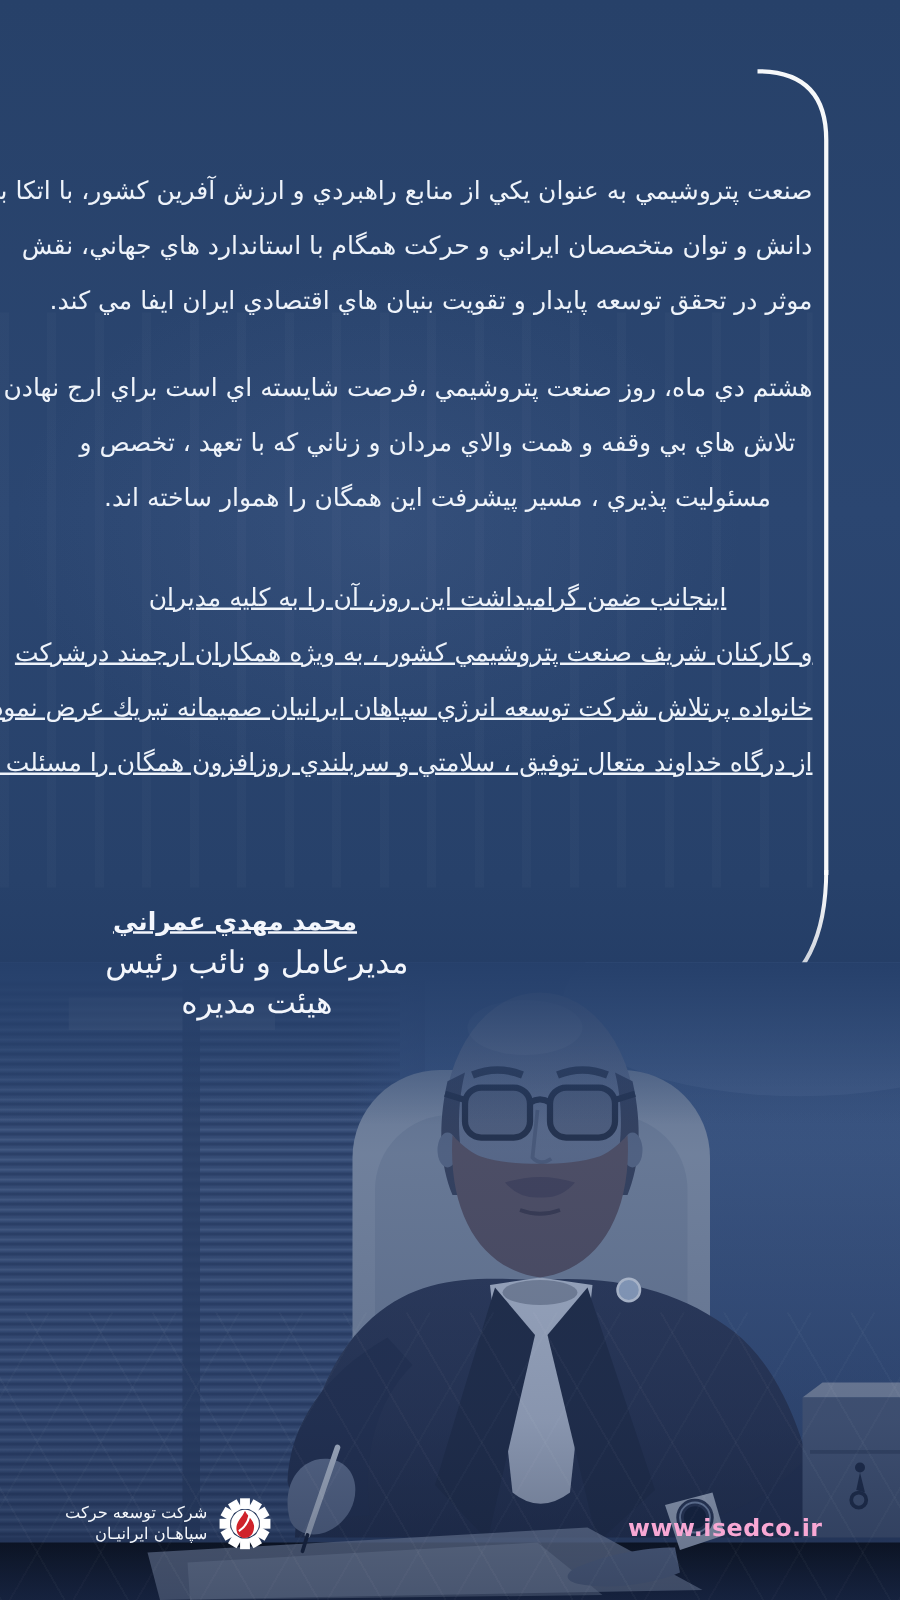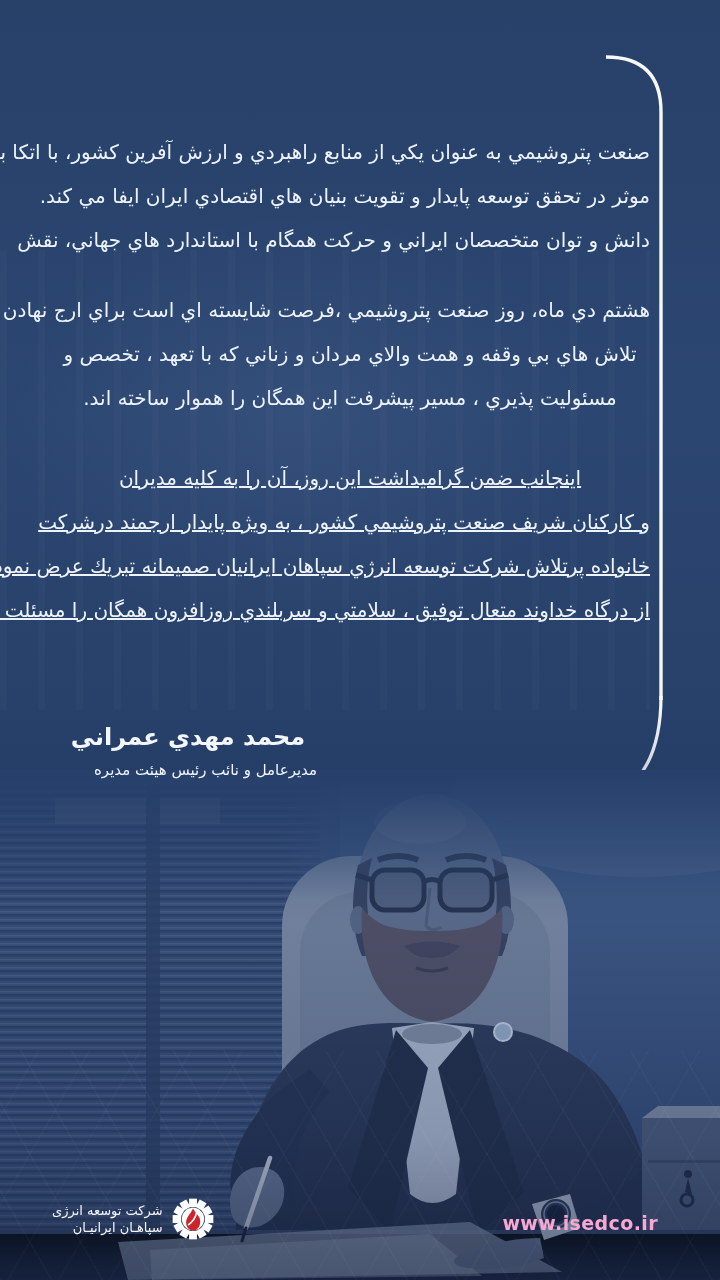--- a/index.html
+++ b/index.html
@@ -19,22 +19,22 @@
   .frame-line{position:absolute;inset:0;pointer-events:none;}
 
   
   .msg{position:absolute;left:50px;width:600px;direction:rtl;text-align:center;
        color:#eef3fa;z-index:3;}
   .p1{top:130px;} .p2{top:288px;} .p3{top:456px;text-decoration:underline;}
   .line{white-space:nowrap;font-size:20px;line-height:44px;}
 
   .signature{position:absolute;left:26px;top:720px;width:324px;text-align:center;
        direction:rtl;color:#f3f6fc;z-index:3;}
-  .sig-name{font-size:24px;font-weight:bold;line-height:34px;}
-  .sig-title{font-size:15px;line-height:32px;margin-left:35px;}
+  .sig-name{font-size:20px;font-weight:bold;line-height:34px;text-decoration:underline;}
+  .sig-title{font-size:25px;line-height:32px;margin-left:35px;}
 
   
   .photo{position:absolute;left:0;top:770px;width:720px;height:510px;z-index:1;}
   .photo svg.scene{position:absolute;inset:0;}
   .tint{position:absolute;inset:0;
      background:linear-gradient(180deg,rgba(38,64,108,0.52) 0%,rgba(38,64,108,0.26) 30%,
                 rgba(30,50,90,0.36) 72%,rgba(21,35,64,0.58) 100%);}
   .topfade{position:absolute;top:0;left:0;right:0;height:130px;
      background:linear-gradient(180deg,#26406b 0%,rgba(38,64,107,0) 100%);}
   .pattern{position:absolute;left:0;right:0;bottom:0;height:230px;opacity:.55;
@@ -72,31 +72,31 @@
         <stop offset="1" stop-color="#ffffff" stop-opacity="0"></stop>
       </linearGradient>
     </defs>
     <path d="M68,57 H608" stroke="url(#fadeTop)" stroke-width="3.4" fill="none"></path>
     <path d="M606,57 Q661,57 661,112 V700" stroke="#fdfeff" stroke-width="3.4" fill="none" opacity="0.97"></path>
     <path d="M661,696 Q661,799 576,808" stroke="url(#fadeTail)" stroke-width="3.2" fill="none"></path>
   </svg>
 
   <div class="msg p1">
       <div class="line">صنعت پتروشيمي به عنوان يكي از منابع راهبردي و ارزش آفرين كشور، با اتكا به</div>
+      <div class="line">دانش  و توان متخصصان ايراني  و حركت همگام با استاندارد هاي جهاني، نقش</div>
       <div class="line">موثر در تحقق توسعه  پايدار  و تقويت  بنيان هاي  اقتصادي  ايران  ايفا مي كند.</div>
-      <div class="line">دانش  و توان متخصصان ايراني  و حركت همگام با استاندارد هاي جهاني، نقش</div>
     </div>
   <div class="msg p2">
       <div class="line">هشتم دي ماه، روز صنعت پتروشيمي ،فرصت شايسته اي است براي ارج نهادن  به</div>
       <div class="line">تلاش هاي  بي وقفه  و  همت والاي  مردان  و زناني كه  با تعهد ، تخصص  و</div>
       <div class="line">مسئوليت پذيري ، مسير  پيشرفت  اين  همگان  را  هموار ساخته اند.</div>
     </div>
   <div class="msg p3">
       <div class="line">اينجانب ضمن گراميداشت اين روز، آن را به كليه مديران</div>
-      <div class="line">و كاركنان شريف  صنعت  پتروشيمي  كشور ، به  ويژه  پايدار  ارجمند  درشركت</div>
+      <div class="line">و كاركنان شريف  صنعت  پتروشيمي  كشور ، به  ويژه  همكاران  ارجمند  درشركت</div>
       <div class="line">خانواده پرتلاش شركت توسعه انرژي سپاهان ايرانيان صميمانه تبريك عرض نموده و</div>
       <div class="line">از درگاه خداوند متعال توفيق ، سلامتي و سربلندي روزافزون همگان را مسئلت دارم</div>
     </div>
 
   <div class="signature">
     <div class="sig-name">محمد مهدي عمراني</div>
     <div class="sig-title">مديرعامل و نائب رئيس هيئت مديره</div>
   </div>
 
   <div class="photo">
@@ -217,21 +217,21 @@
       </g>
     </svg>
 
     <div class="tint"></div>
     <div class="topfade"></div>
     <div class="pattern"></div>
   </div>
 
   <div class="brand">
     <div class="brand-text">
-      <div>شرکت توسعه انرژی</div>
+      <div>شرکت توسعه حركت</div>
       <div>سپاهـان ایرانیـان</div>
     </div>
     <svg class="emblem" viewBox="0 0 64 64">
       <g fill="#ffffff">
         <g id="spoke">
             <rect x="-6" y="-31" width="12" height="13" transform="translate(32,32)"></rect>
           </g>
         <rect x="-6" y="-31" width="12" height="13" transform="translate(32,32) rotate(30)"></rect>
         <rect x="-6" y="-31" width="12" height="13" transform="translate(32,32) rotate(60)"></rect>
         <rect x="-6" y="-31" width="12" height="13" transform="translate(32,32) rotate(90)"></rect>

